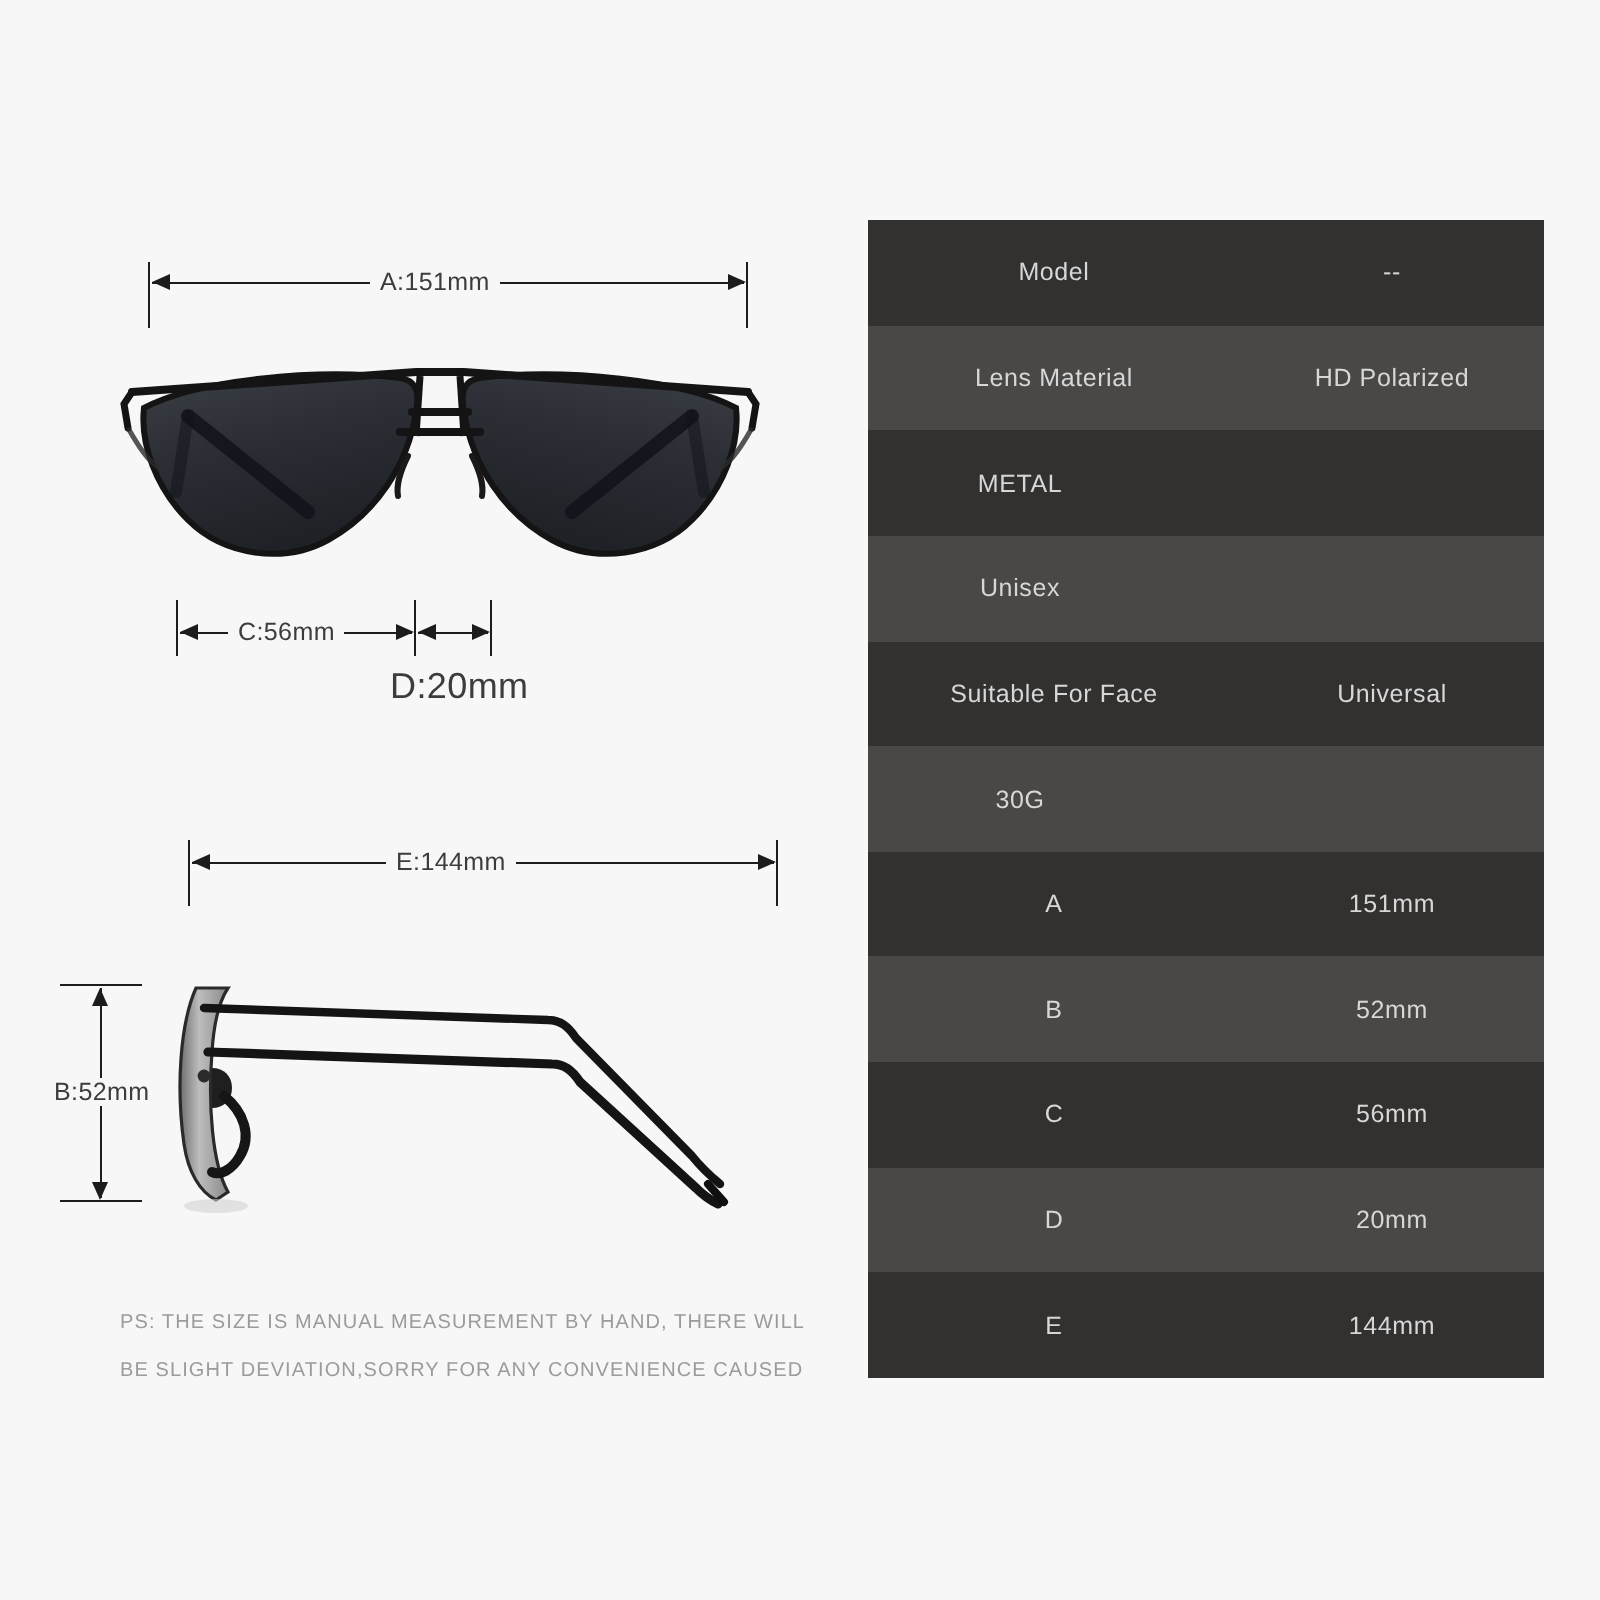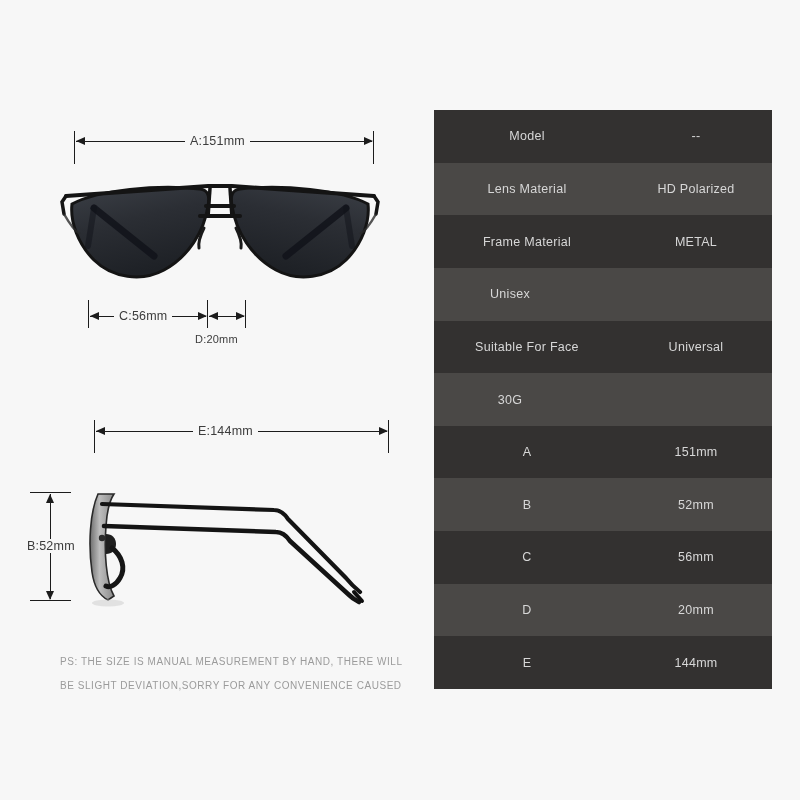--- a/index.html
+++ b/index.html
@@ -134,21 +134,21 @@
     <div class="arrow arrow-l" style="left:90px; top:312px;"></div>
     <div class="arrow arrow-r" style="left:198px; top:312px;"></div>
     <div class="dim-label" style="left:114px; top:309px; font-size:12.5px;">C:56mm</div>
   </div>
 
   <div>
     <div class="tick-v" style="left:245px; top:300px; height:28px;"></div>
     <div class="rule-h" style="left:209px; top:316px; width:35px;"></div>
     <div class="arrow arrow-l" style="left:209px; top:312px;"></div>
     <div class="arrow arrow-r" style="left:236px; top:312px;"></div>
-    <div class="dim-label" style="left:190px; top:333px; font-size:11px; background:transparent;">D:20mm</div>
+    <div class="dim-label" style="left:190px; top:333px; font-size:18px; background:transparent;">D:20mm</div>
   </div>
 
   <div>
     <div class="tick-v" style="left:94px; top:420px; height:33px;"></div>
     <div class="tick-v" style="left:388px; top:420px; height:33px;"></div>
     <div class="rule-h" style="left:96px; top:431px; width:291px;"></div>
     <div class="arrow arrow-l" style="left:96px; top:427px;"></div>
     <div class="arrow arrow-r" style="left:379px; top:427px;"></div>
     <div class="dim-label" style="left:193px; top:424px; font-size:12.5px;">E:144mm</div>
   </div>
@@ -194,21 +194,20 @@
   <div id="spec-table">
       <div class="spec-row odd">
         <div class="spec-label">Model</div>
         <div class="spec-value">--</div>
       </div>
       <div class="spec-row even">
         <div class="spec-label">Lens Material</div>
         <div class="spec-value">HD Polarized</div>
       </div>
       <div class="spec-row odd">
-        <div class="spec-label">Frame Material</div>
         <div class="spec-value">METAL</div>
       </div>
       <div class="spec-row even">
         <div class="spec-value">Unisex</div>
       </div>
       <div class="spec-row odd">
         <div class="spec-label">Suitable For Face</div>
         <div class="spec-value">Universal</div>
       </div>
       <div class="spec-row even">

